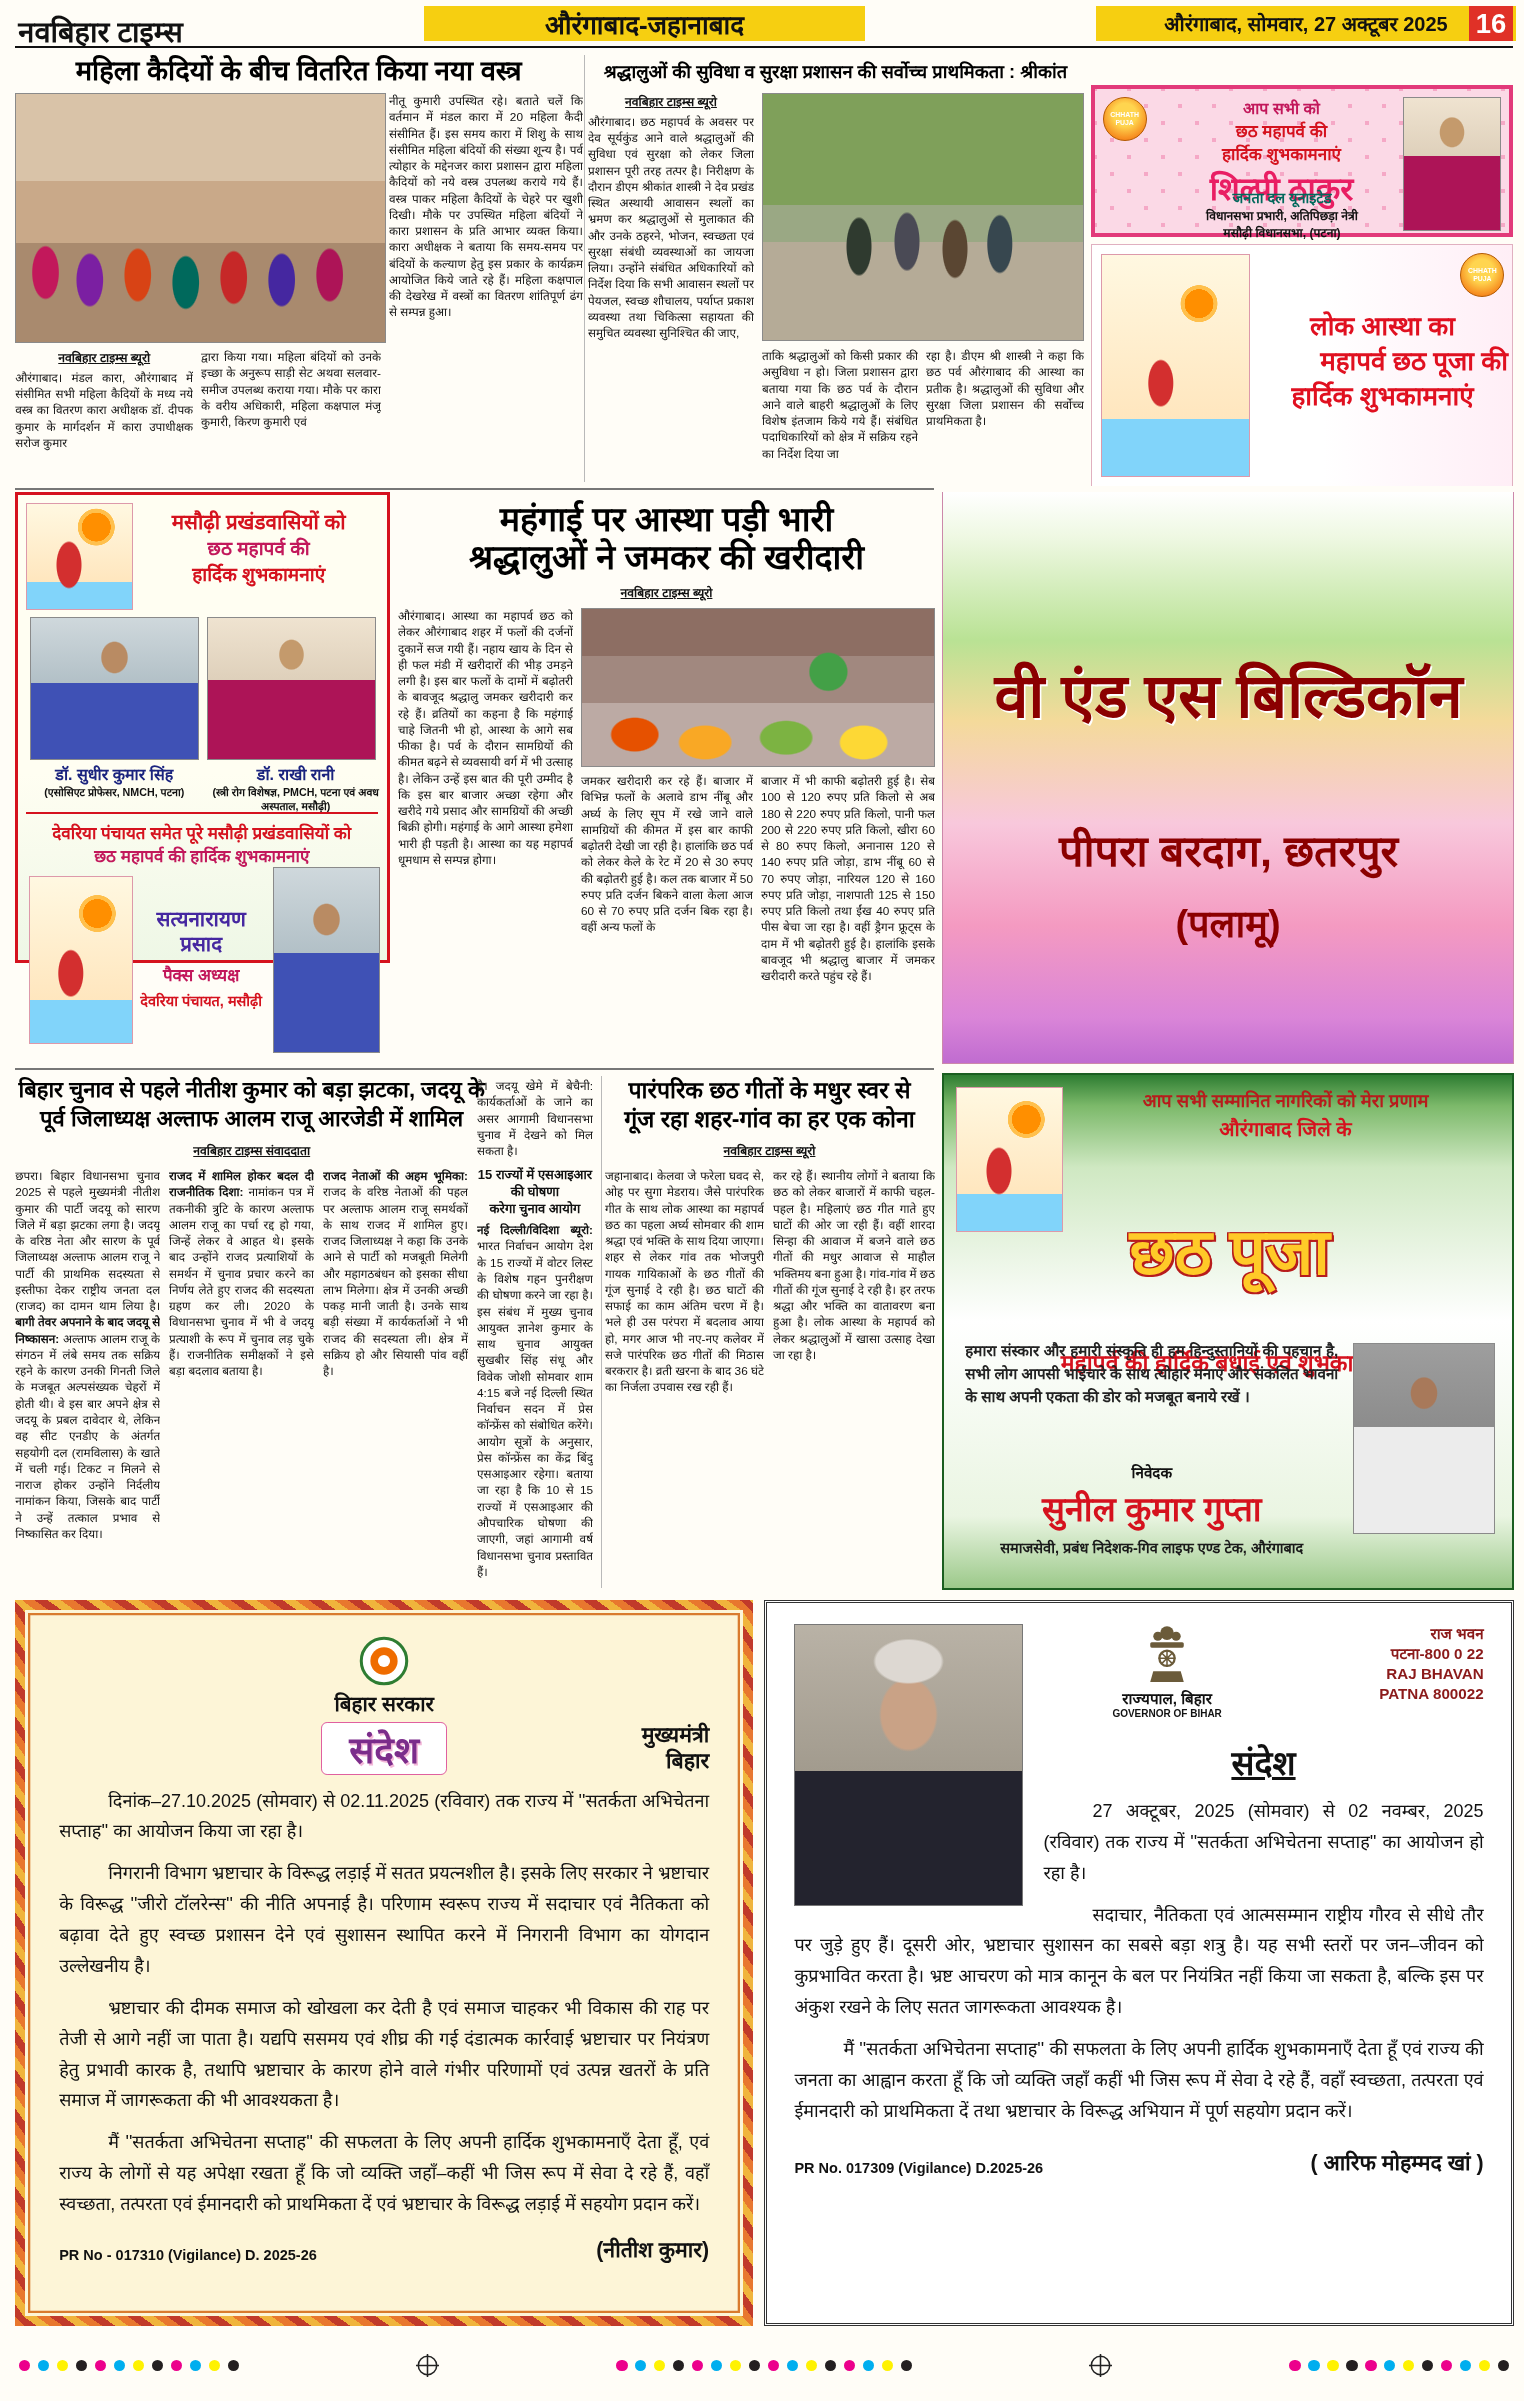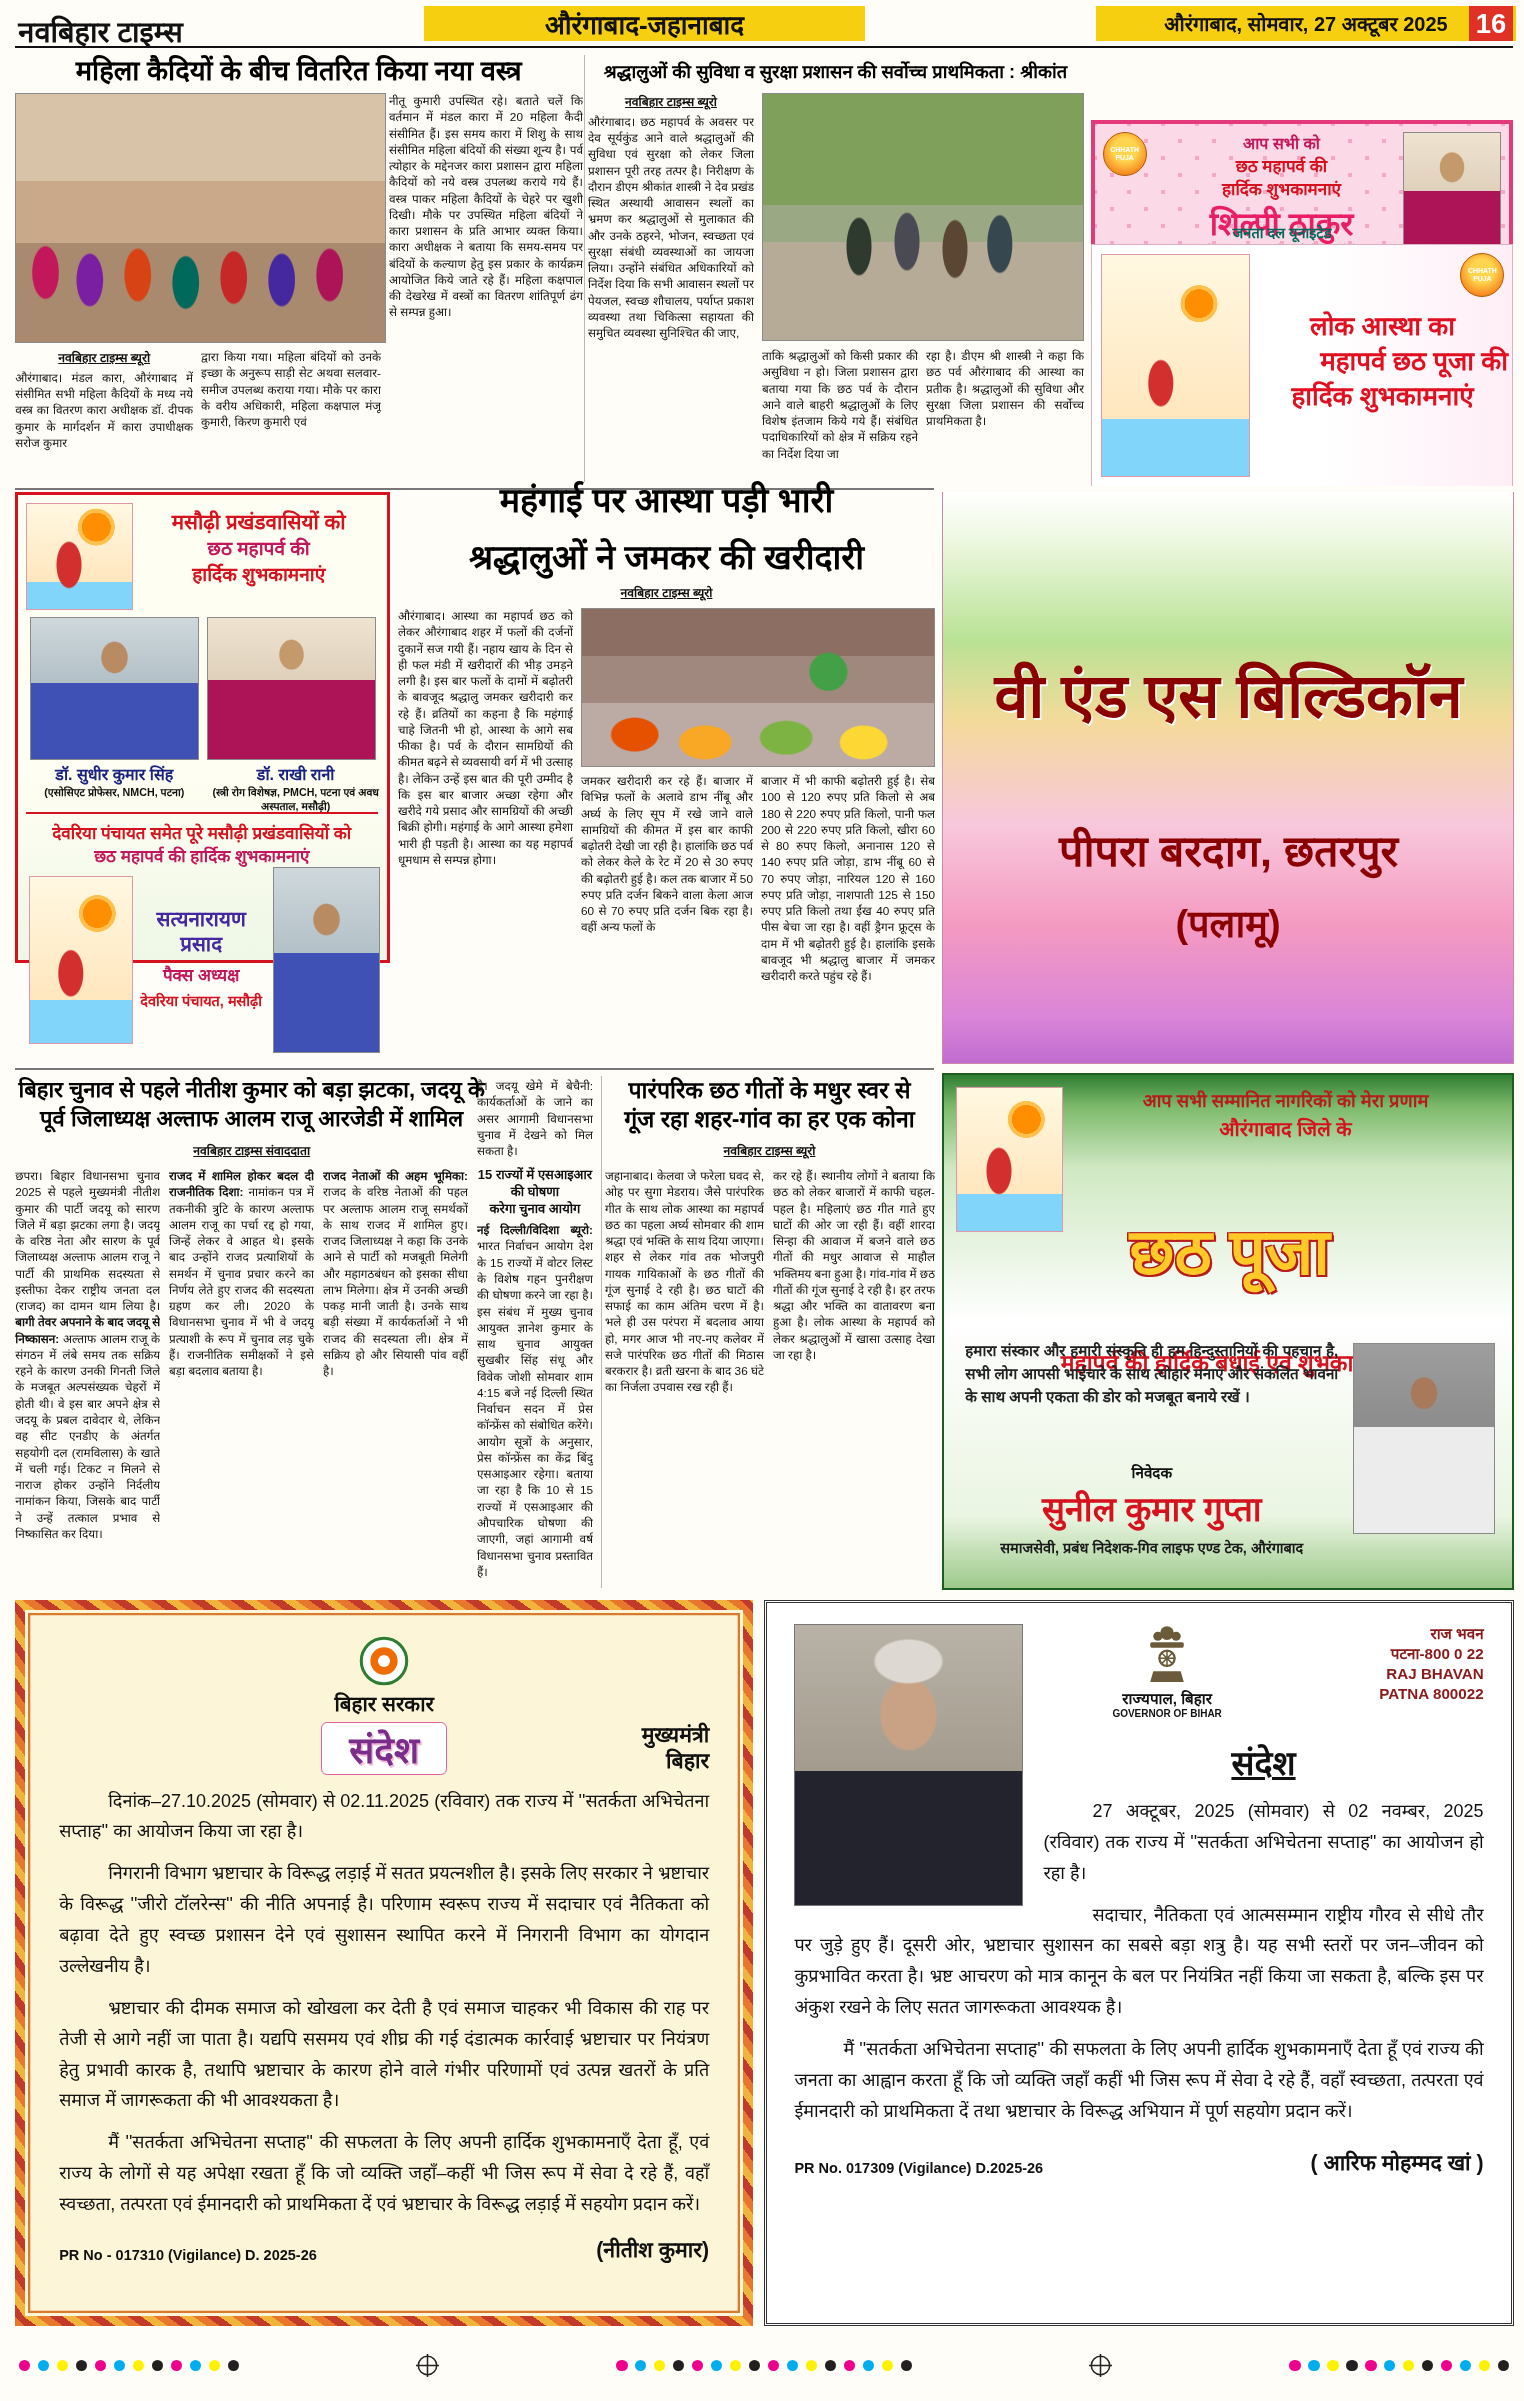--- a/index.html
+++ b/index.html
@@ -60,21 +60,21 @@
   .chhath-art { border:0.8px solid #d9a; background:
     radial-gradient(26px 26px at 66% 22%, #ff8f00 0 55%, #ffc04d 56% 70%, transparent 72%),
     radial-gradient(20px 37px at 40% 58%, #d32f2f 0 60%, transparent 65%),
     linear-gradient(0deg, #81d4fa 0 26%, transparent 26%),
     linear-gradient(180deg,#fff8e1,#ffe0b2); }
 
   
   .ad-shilpi { background-color:#fbd9e6;
     background-image: radial-gradient(#f5a8c6 9%, transparent 10%), radial-gradient(#f5a8c6 9%, transparent 10%);
     background-size:34px 34px; background-position:0 0, 17px 17px;
-    border:4.6px solid #e23a7a;margin-top:35px; }
+    border:4.6px solid #e23a7a; }
   .badge { width:44px; height:44px; border-radius:50%;
     background: radial-gradient(circle at 50% 40%, #ffd54f 0 35%, #f57f17 80%);
     color:#fff; font-weight:800; font-size:6.9px; display:flex; align-items:center; justify-content:center;
     text-align:center; border:1.5px solid #b35900; line-height:1.1; }
   .vs-top { background: linear-gradient(90deg,#ffffff 0 55%, #ffeef6 100%); border:1.5px solid #e0b0c0; border-bottom:none; }
   .vs-main { background: linear-gradient(180deg,#ffffff 0%, #eef8e2 8%, #b9e294 26%, #f4da9a 40%, #f8c8dc 58%, #f49ac1 76%, #da85d8 92%, #c06cd0 100%);
     border:1.5px solid #c8a; border-top:none; }
   .vs-red { color:#8b0000; font-weight:800; }
   .ad-mas { background:linear-gradient(180deg,#fffef2 0 60%, #eef7e6 100%); border:3.8px solid #d5121e; }
   .ad-sunil { background: linear-gradient(180deg,#2e7d32 0%, #7cb96a 6%, #cfe8c2 18%, #ffffff 48%, #eaf5e2 86%, #9cc98a 100%); border:2.3px solid #1b5e20; }
@@ -183,21 +183,21 @@
     </div>
     <div class="abs chhath-art" style="left:10.7px; top:381px; width:104px; height:168px;"></div>
     <div class="abs center" style="left:116px; top:412px; width:134px;">
       <div style="color:#4527a0; font-weight:800; font-size:20.6px; line-height:1.2;">सत्यनारायण प्रसाद</div>
       <div style="color:#c2185b; font-weight:800; font-size:17px; margin-top:6.1px;">पैक्स अध्यक्ष</div>
       <div style="color:#d5121e; font-weight:800; font-size:14.5px; margin-top:4.6px;">देवरिया पंचायत, मसौढ़ी</div>
     </div>
     <div class="abs ph ph-man" style="left:255px; top:372px; width:107px; height:186px;"></div>
   </div>
 
-  <div class="abs hl center" style="left:398px; top:481px; width:537px; font-size:34px;">महंगाई पर आस्था पड़ी भारी</div>
+  <div class="abs hl center" style="left:398px; top:500px; width:537px; font-size:34px;">महंगाई पर आस्था पड़ी भारी</div>
   <div class="abs hl center" style="left:398px; top:538px; width:537px; font-size:34px;">श्रद्धालुओं ने जमकर की खरीदारी</div>
   <div class="abs byline" style="left:398px; top:584px; width:537px;">नवबिहार टाइम्स ब्यूरो</div>
   <div class="abs just" style="left:398px; top:608px; width:175px; height:454px; overflow:hidden;">औरंगाबाद। आस्था का महापर्व छठ को लेकर औरंगाबाद शहर में फलों की दर्जनों दुकानें सज गयी हैं। नहाय खाय के दिन से ही फल मंडी में खरीदारों की भीड़ उमड़ने लगी है। इस बार फलों के दामों में बढ़ोतरी के बावजूद श्रद्धालु जमकर खरीदारी कर रहे हैं। व्रतियों का कहना है कि महंगाई चाहे जितनी भी हो, आस्था के आगे सब फीका है। पर्व के दौरान सामग्रियों की कीमत बढ़ने से व्यवसायी वर्ग में भी उत्साह है। लेकिन उन्हें इस बात की पूरी उम्मीद है कि इस बार बाजार अच्छा रहेगा और खरीदे गये प्रसाद और सामग्रियों की अच्छी बिक्री होगी। महंगाई के आगे आस्था हमेशा भारी ही पड़ती है। आस्था का यह महापर्व धूमधाम से सम्पन्न होगा।</div>
   <div class="abs ph ph-market" style="left:581px; top:608px; width:354px; height:159px;"></div>
   <div class="abs just" style="left:581px; top:773px; width:172px; height:290px; overflow:hidden;">जमकर खरीदारी कर रहे हैं। बाजार में विभिन्न फलों के अलावे डाभ नींबू और अर्घ्य के लिए सूप में रखे जाने वाले सामग्रियों की कीमत में इस बार काफी बढ़ोतरी देखी जा रही है। हालांकि छठ पर्व को लेकर केले के रेट में 20 से 30 रुपए की बढ़ोतरी हुई है। कल तक बाजार में 50 रुपए प्रति दर्जन बिकने वाला केला आज 60 से 70 रुपए प्रति दर्जन बिक रहा है। वहीं अन्य फलों के</div>
   <div class="abs just" style="left:761px; top:773px; width:174px; height:290px; overflow:hidden;">बाजार में भी काफी बढ़ोतरी हुई है। सेब 100 से 120 रुपए प्रति किलो से अब 180 से 220 रुपए प्रति किलो, पानी फल 200 से 220 रुपए प्रति किलो, खीरा 60 से 80 रुपए किलो, अनानास 120 से 140 रुपए प्रति जोड़ा, डाभ नींबू 60 से 70 रुपए जोड़ा, नारियल 120 से 160 रुपए प्रति जोड़ा, नाशपाती 125 से 150 रुपए प्रति किलो तथा ईंख 40 रुपए प्रति पीस बेचा जा रहा है। वहीं ड्रैगन फ्रूट्स के दाम में भी बढ़ोतरी हुई है। हालांकि इसके बावजूद भी श्रद्धालु बाजार में जमकर खरीदारी करते पहुंच रहे हैं।</div>
 
   <div class="abs vs-main" style="left:942px; top:492px; width:572px; height:572px;">
     <div class="abs center vs-red" style="left:7.6px; top:160px; width:556px; font-size:61px; text-shadow:1.5px 1.5px 0 #fff;">वी एंड एस बिल्डिकॉन</div>
     <div class="abs center vs-red" style="left:7.6px; top:328px; width:556px; font-size:43px;">पीपरा बरदाग, छतरपुर</div>

